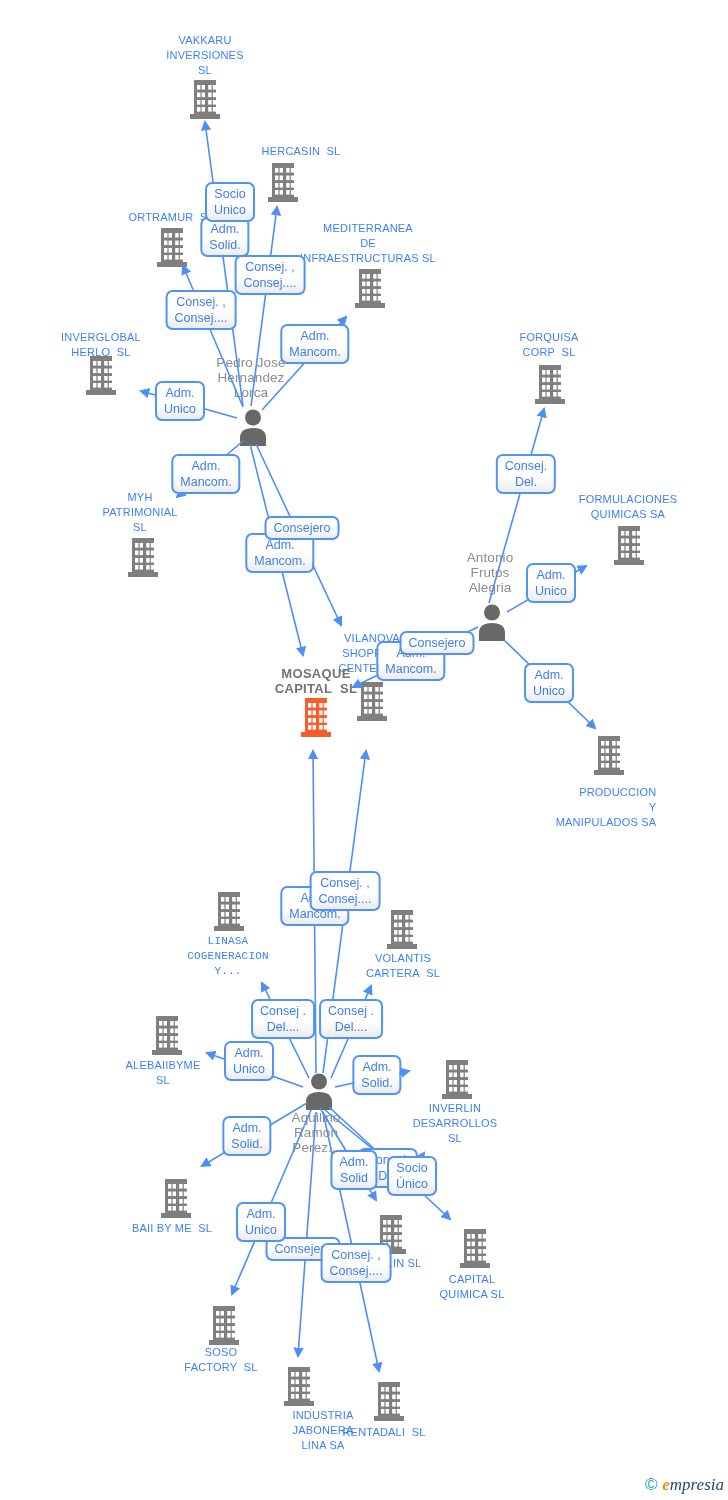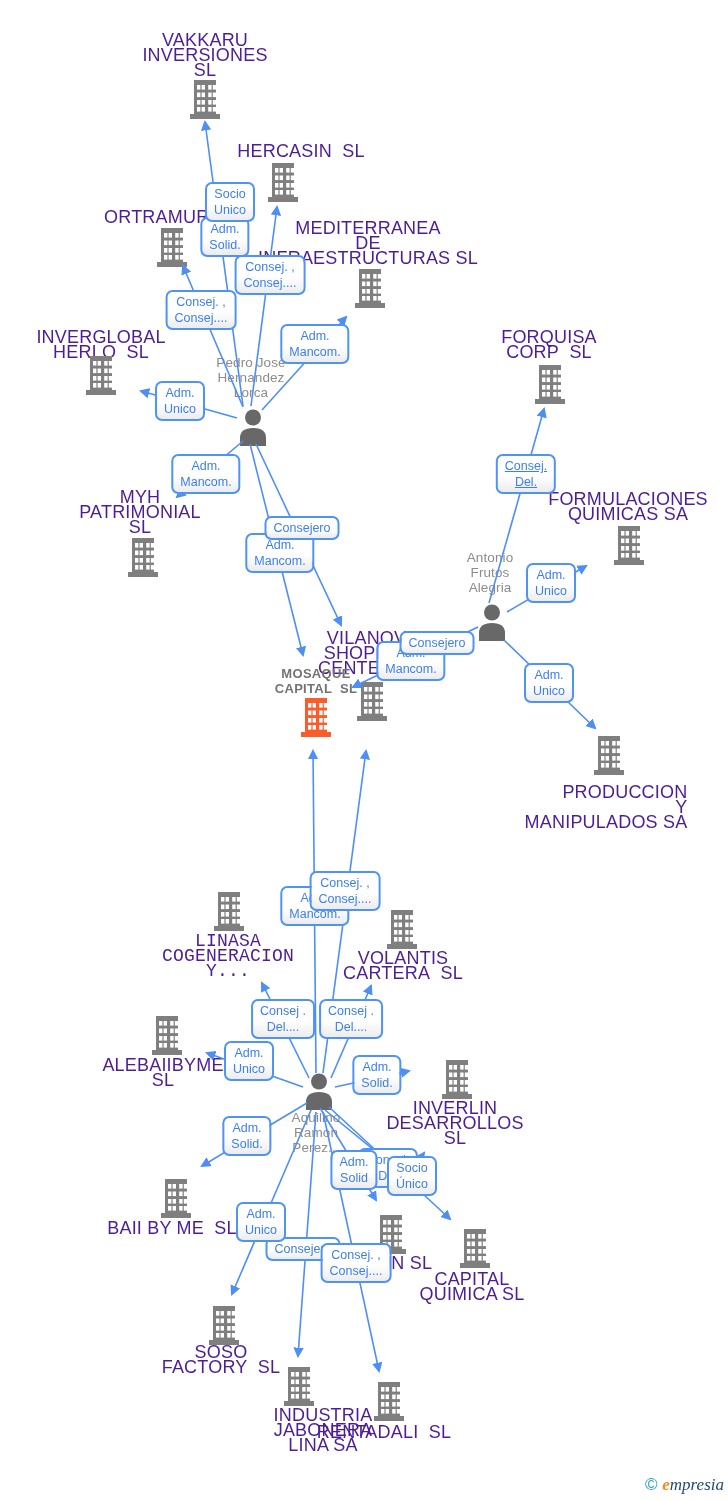--- a/index.html
+++ b/index.html
@@ -1,19 +1,19 @@
 <!DOCTYPE html>
 <html><head>
 <meta charset="utf-8">
 <style>
   html,body{margin:0;padding:0;background:#ffffff;}
   #stage{position:relative;width:728px;height:1500px;background:#fff;overflow:hidden;
          font-family:"Liberation Sans","DejaVu Sans",sans-serif;}
   .node-label{position:absolute;transform:translate(-50%,-50%);text-align:center;
-      white-space:pre;font-size:18px;line-height:15px;color:#4c1d95;letter-spacing:.2px;z-index:1;}
+      white-space:pre;font-size:11px;line-height:15px;color:#3b82f6;letter-spacing:.2px;z-index:1;}
   .node-label.person{font-size:13.5px;color:#8c8c8c;letter-spacing:.1px;}
   .node-label.highlight{color:#737373;font-weight:700;font-size:13px;letter-spacing:.3px;}
   .icon-wrap{position:absolute;transform:translate(-50%,-50%);z-index:1;line-height:0;}
   #edges{position:absolute;left:0;top:0;z-index:2;pointer-events:none;}
   #edges polyline{fill:none;stroke:#4e8ef7;stroke-width:1.6px;}
   .badge{position:absolute;transform:translate(-50%,-50%);z-index:3;
       background:linear-gradient(180deg,#ffffff 55%,#ececec 100%);
       border:2px solid #4f93f6;border-radius:7px;padding:2px 7px;
       font-size:12.5px;line-height:16px;color:#3d7ff0;text-align:center;white-space:pre;}
   #watermark{position:absolute;right:4px;bottom:5px;z-index:4;
@@ -574,21 +574,21 @@
     <div class="badge" style="left: 270px; top: 275px;">Consej. ,
 Consej....</div>
     <div class="badge" style="left: 201px; top: 310px;">Consej. ,
 Consej....</div>
     <div class="badge" style="left: 315px; top: 344px;">Adm.
 Mancom.</div>
     <div class="badge" style="left: 180px; top: 401px;">Adm.
 Unico</div>
     <div class="badge" style="left: 206px; top: 474px;">Adm.
 Mancom.</div>
-    <div class="badge" style="left: 526px; top: 474px; text-decoration: underline;">Consej.
+    <div class="badge" style="left: 526px; top: 474px;">Consej.
 Del.</div>
     <div class="badge" style="left: 551px; top: 583px;">Adm.
 Unico</div>
     <div class="badge" style="left: 549px; top: 683px;">Adm.
 Unico</div>
     <div class="badge" style="left: 283px; top: 1019px;">Consej .
 Del....</div>
     <div class="badge" style="left: 351px; top: 1019px;">Consej .
 Del....</div>
     <div class="badge" style="left: 249px; top: 1061px;">Adm.

